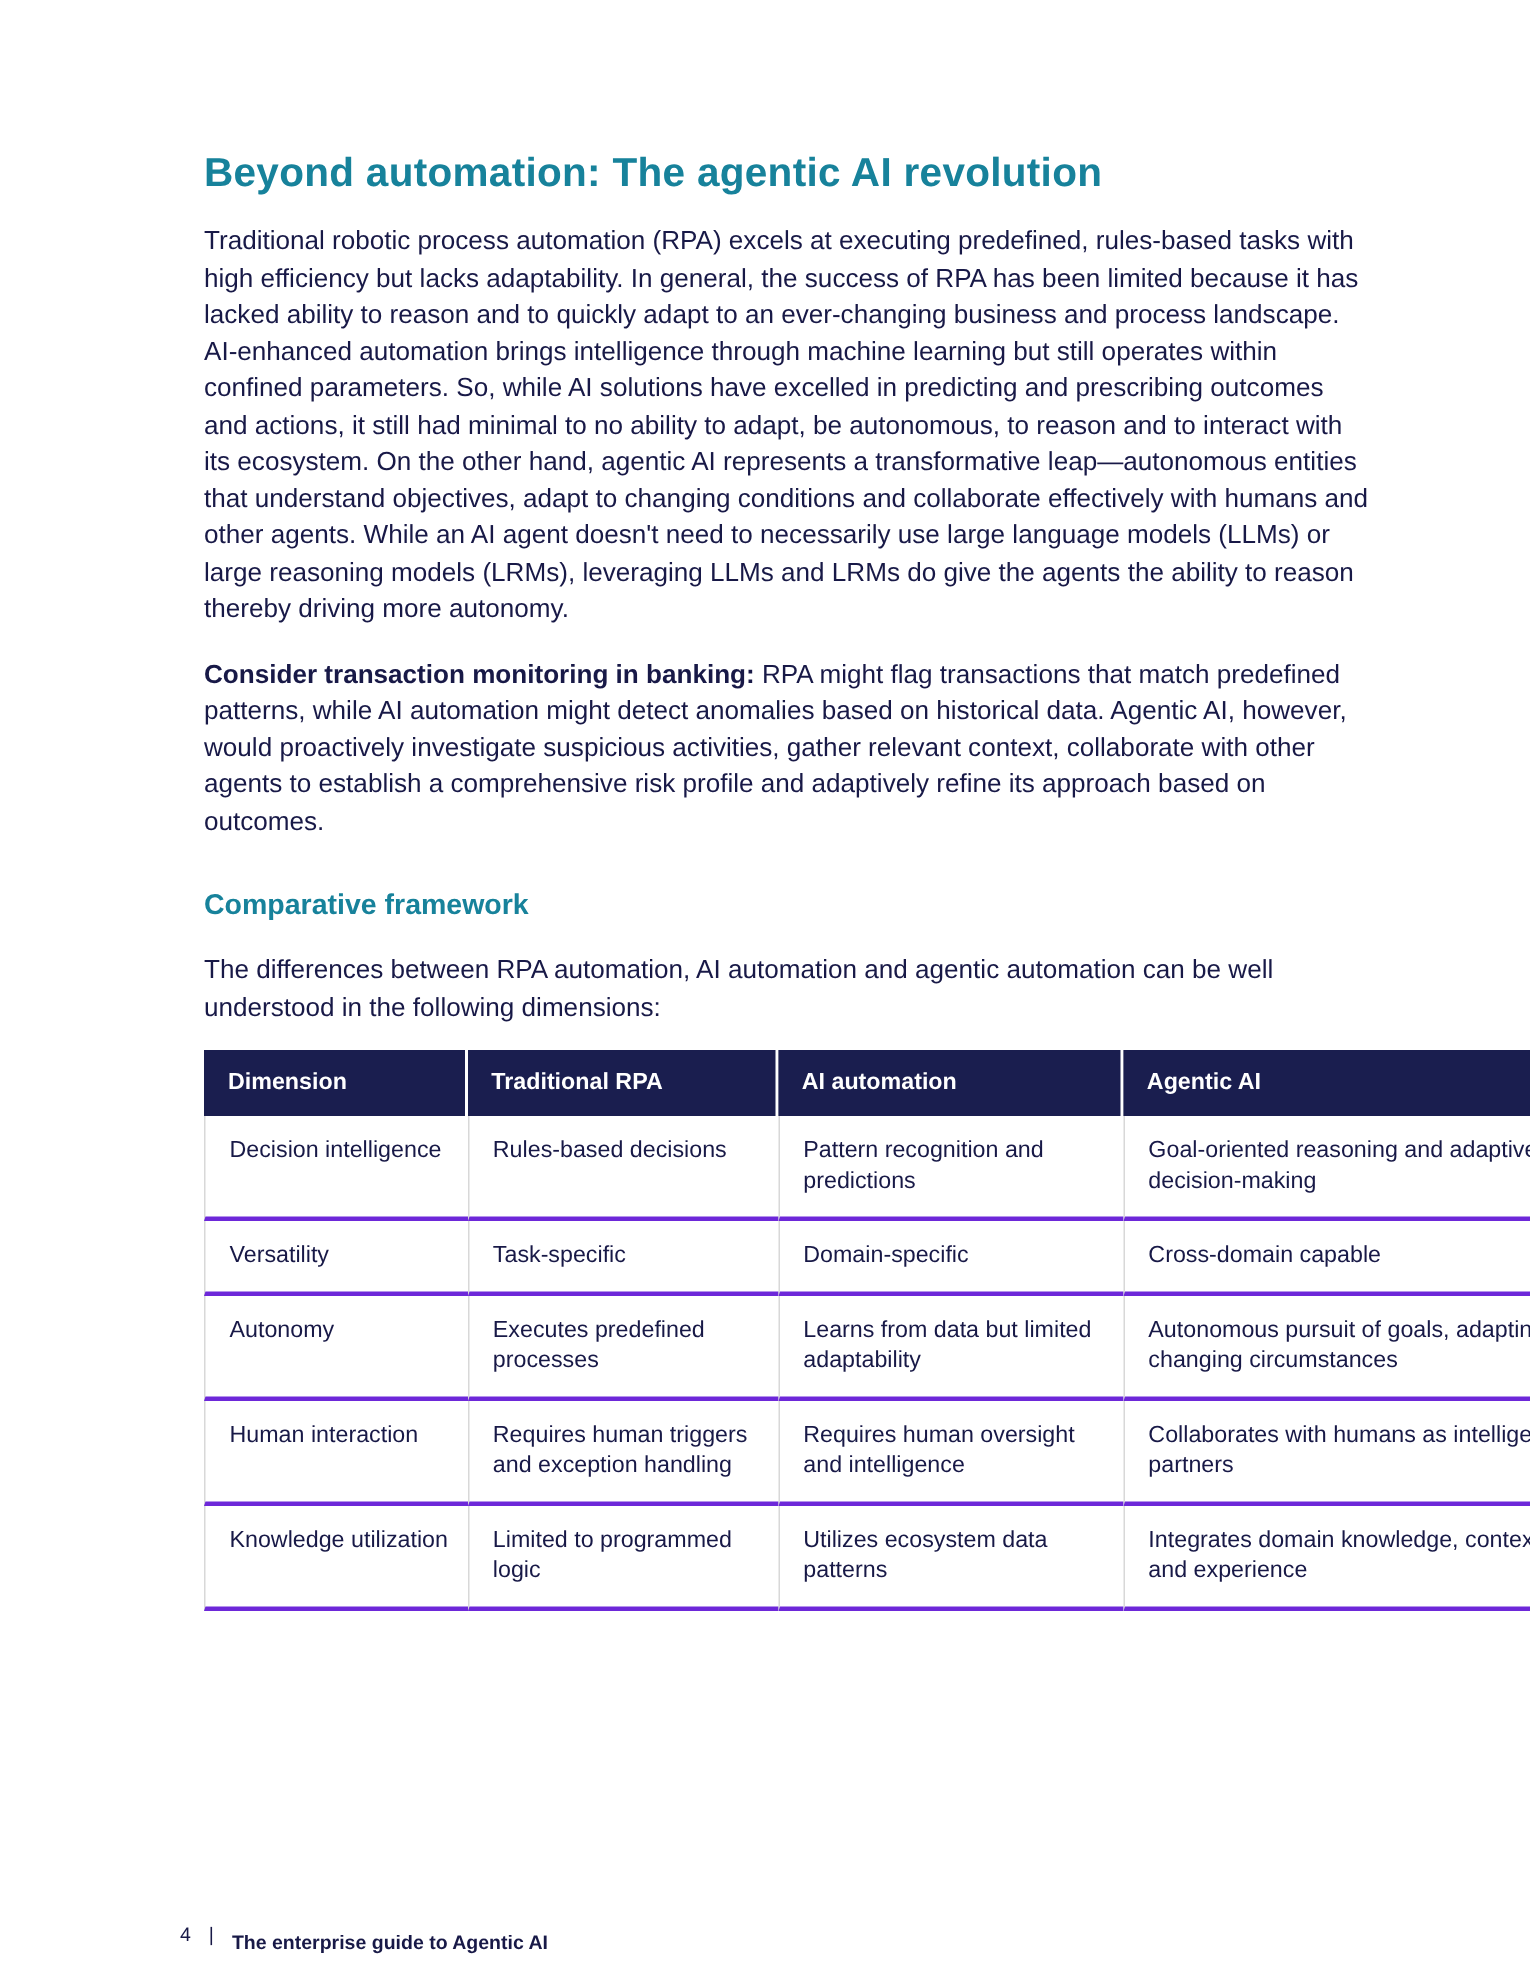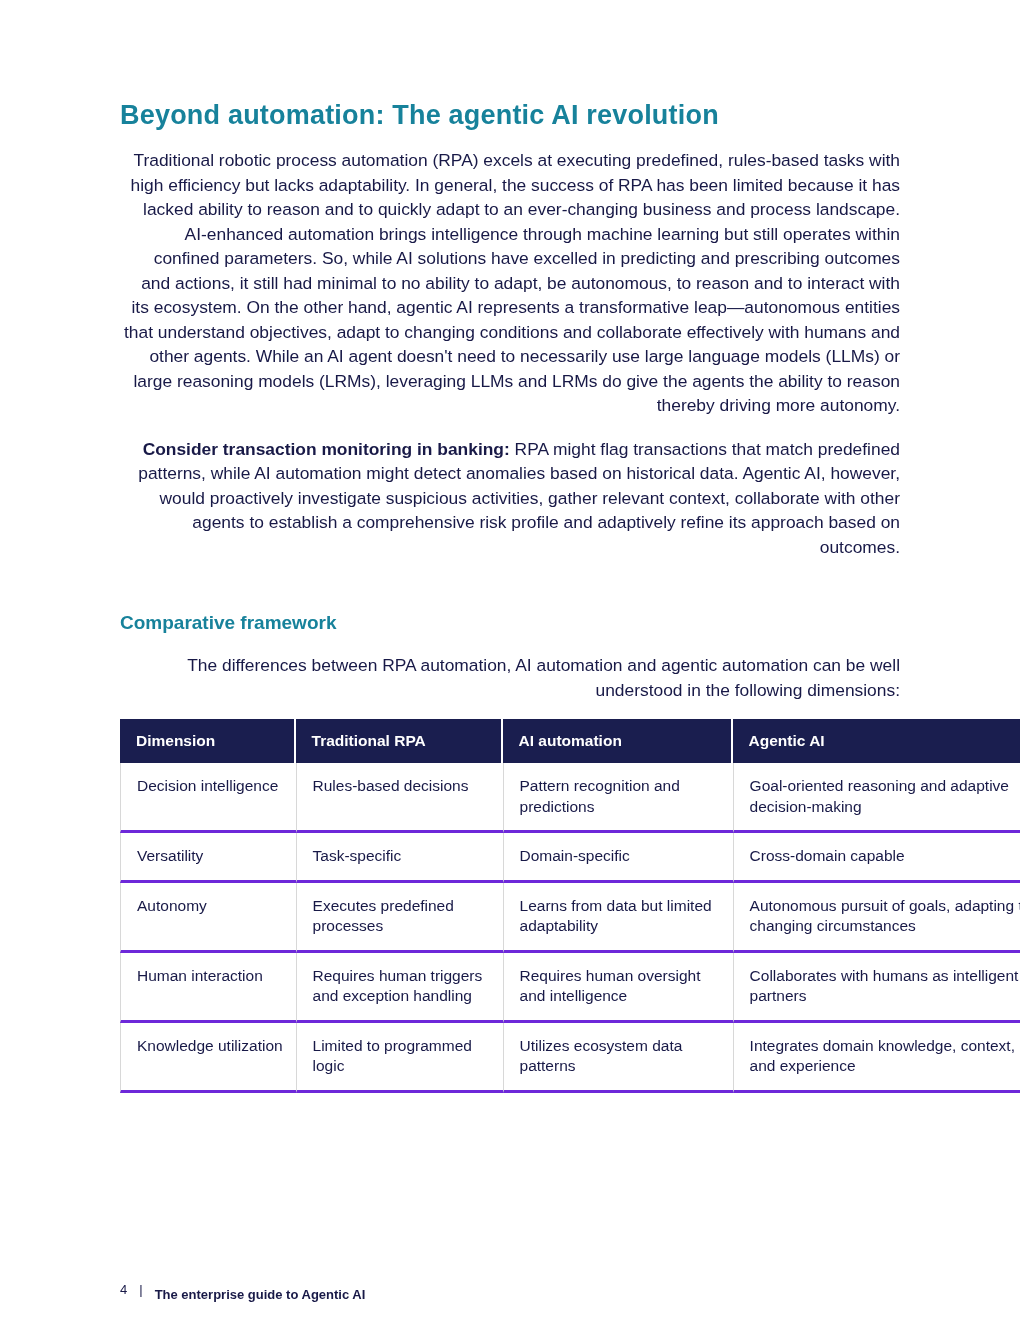--- a/index.html
+++ b/index.html
@@ -10,46 +10,46 @@
     position: relative;
     width: 1020px;
     height: 1320px;
     margin: 0 auto;
     background: #ffffff;
     overflow: hidden;
   }
 
   .content {
     position: absolute;
-    left: 120px;
+    left: 136px;
     top: 0;
     width: 780px;
   }
 
   .h1 {
     margin-top: 100px;
     font-size: 27px;
     font-weight: bold;
     color: #17829B;
     letter-spacing: 0.2px;
   }
 
   .h2 {
     font-size: 19px;
     font-weight: bold;
     color: #17829B;
   }
   .h2-first { margin-top: 21px; }
-  .h2-second { margin-top: 53px; }
+  .h2-second { margin-top: 34px; }
 
   .body-text {
     font-size: 17.4px;
     line-height: 24.5px;
     color: #181947;
-    text-align: right;
+    text-align: left;
   }
   .p1 { margin-top: 17px; }
   .p2 { margin-top: 19px; }
   .p3 { margin-top: 19px; }
   .bold-lead { font-weight: bold; }
 
   table.compare {
     margin-top: 17px;
     width: 924px;
     border-collapse: separate;

